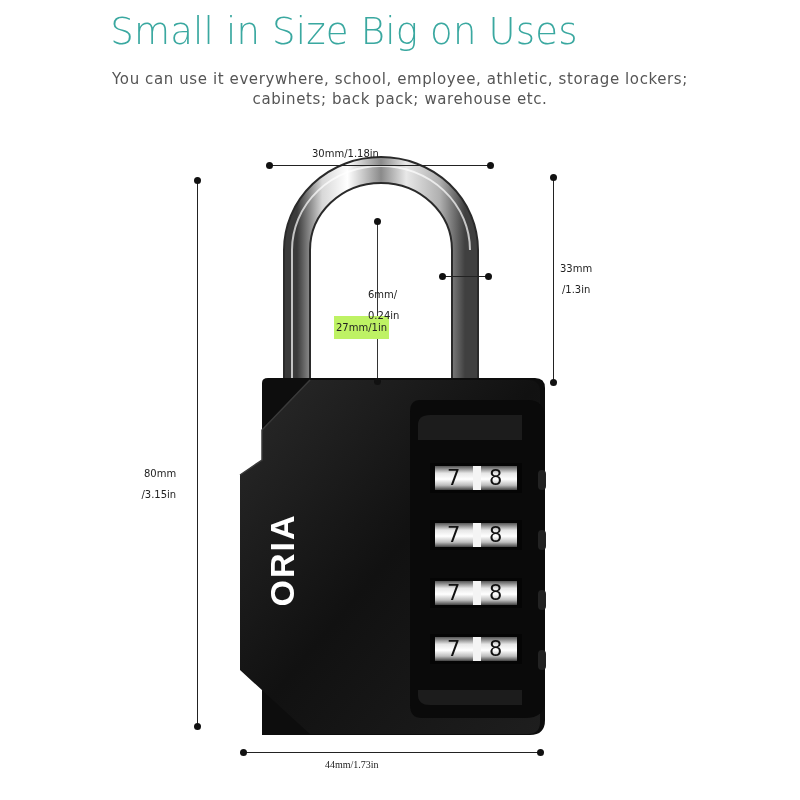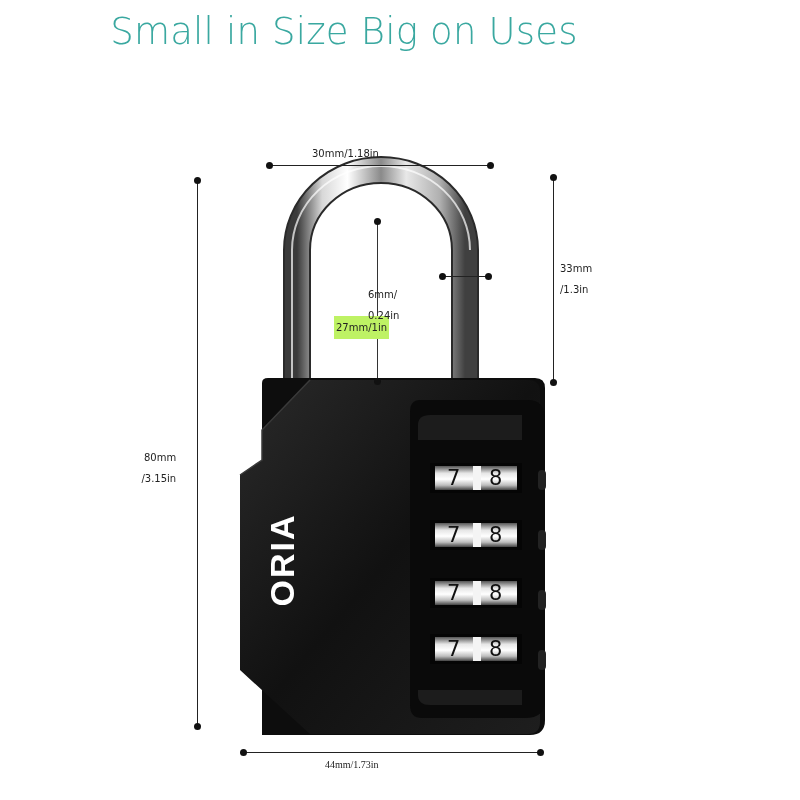--- a/index.html
+++ b/index.html
@@ -10,20 +10,22 @@
     .hline { position: absolute; height: 1px; background: #222; }
     .vline { position: absolute; width: 1px; background: #222; }
     .dot { position: absolute; width: 7px; height: 7px; border-radius: 50%; background: #111; }
     svg.lock { position: absolute; left: 0; top: 0; }
   </style>
 </head>
 <body>
 
 <div class="title">Small in Size Big on Uses</div>
 <div class="subtitle">
+  <div>You can use it everywhere, school, employee, athletic, storage lockers;</div>
+  <div>cabinets; back pack; warehouse etc.</div>
 </div>
 
 <svg class="lock" width="800" height="800" viewBox="0 0 800 800">
   <defs>
     <linearGradient id="chrome" x1="0" y1="0" x2="1" y2="0">
       <stop offset="0" stop-color="#3a3a3a"></stop>
       <stop offset="0.15" stop-color="#d8d8d8"></stop>
       <stop offset="0.3" stop-color="#ffffff"></stop>
       <stop offset="0.5" stop-color="#8a8a8a"></stop>
       <stop offset="0.65" stop-color="#e8e8e8"></stop>
@@ -99,28 +101,28 @@
 
 <div class="hline" style="left:269px;top:165px;width:221px;"></div>
 <div class="dot" style="left:266px;top:162px;"></div>
 <div class="dot" style="left:487px;top:162px;"></div>
 <div class="dim-text" style="left:312px;top:143px;">30mm/1.18in</div>
 
 <div class="vline" style="left:197px;top:181px;height:545px;"></div>
 <div class="dot" style="left:194px;top:177px;"></div>
 <div class="dot" style="left:194px;top:723px;"></div>
 <div class="dim-text" style="left:144px;top:447px;text-align:right;">
-  <div style="text-align:right;">80mm</div>
+  <div style="text-align:right;margin-top:16px;">80mm</div>
   <div style="margin-left:-12px;">/3.15in</div>
 </div>
 
 <div class="vline" style="left:553px;top:178px;height:204px;"></div>
 <div class="dot" style="left:550px;top:174px;"></div>
 <div class="dot" style="left:550px;top:379px;"></div>
-<div class="dim-text" style="left:560px;top:258px;">
+<div class="dim-text" style="left:560px;top:258px;text-align:center;">
   <div>33mm</div>
   <div>/1.3in</div>
 </div>
 
 <div class="vline" style="left:377px;top:222px;height:159px;background:#333;"></div>
 <div class="dot" style="left:374px;top:218px;"></div>
 <div class="dot" style="left:374px;top:378px;"></div>
 <div class="dim-text" style="left:334px;top:316px;background:#bef264;padding:1px 2px;">27mm/1in</div>
 
 <div class="hline" style="left:442px;top:276px;width:46px;"></div>

